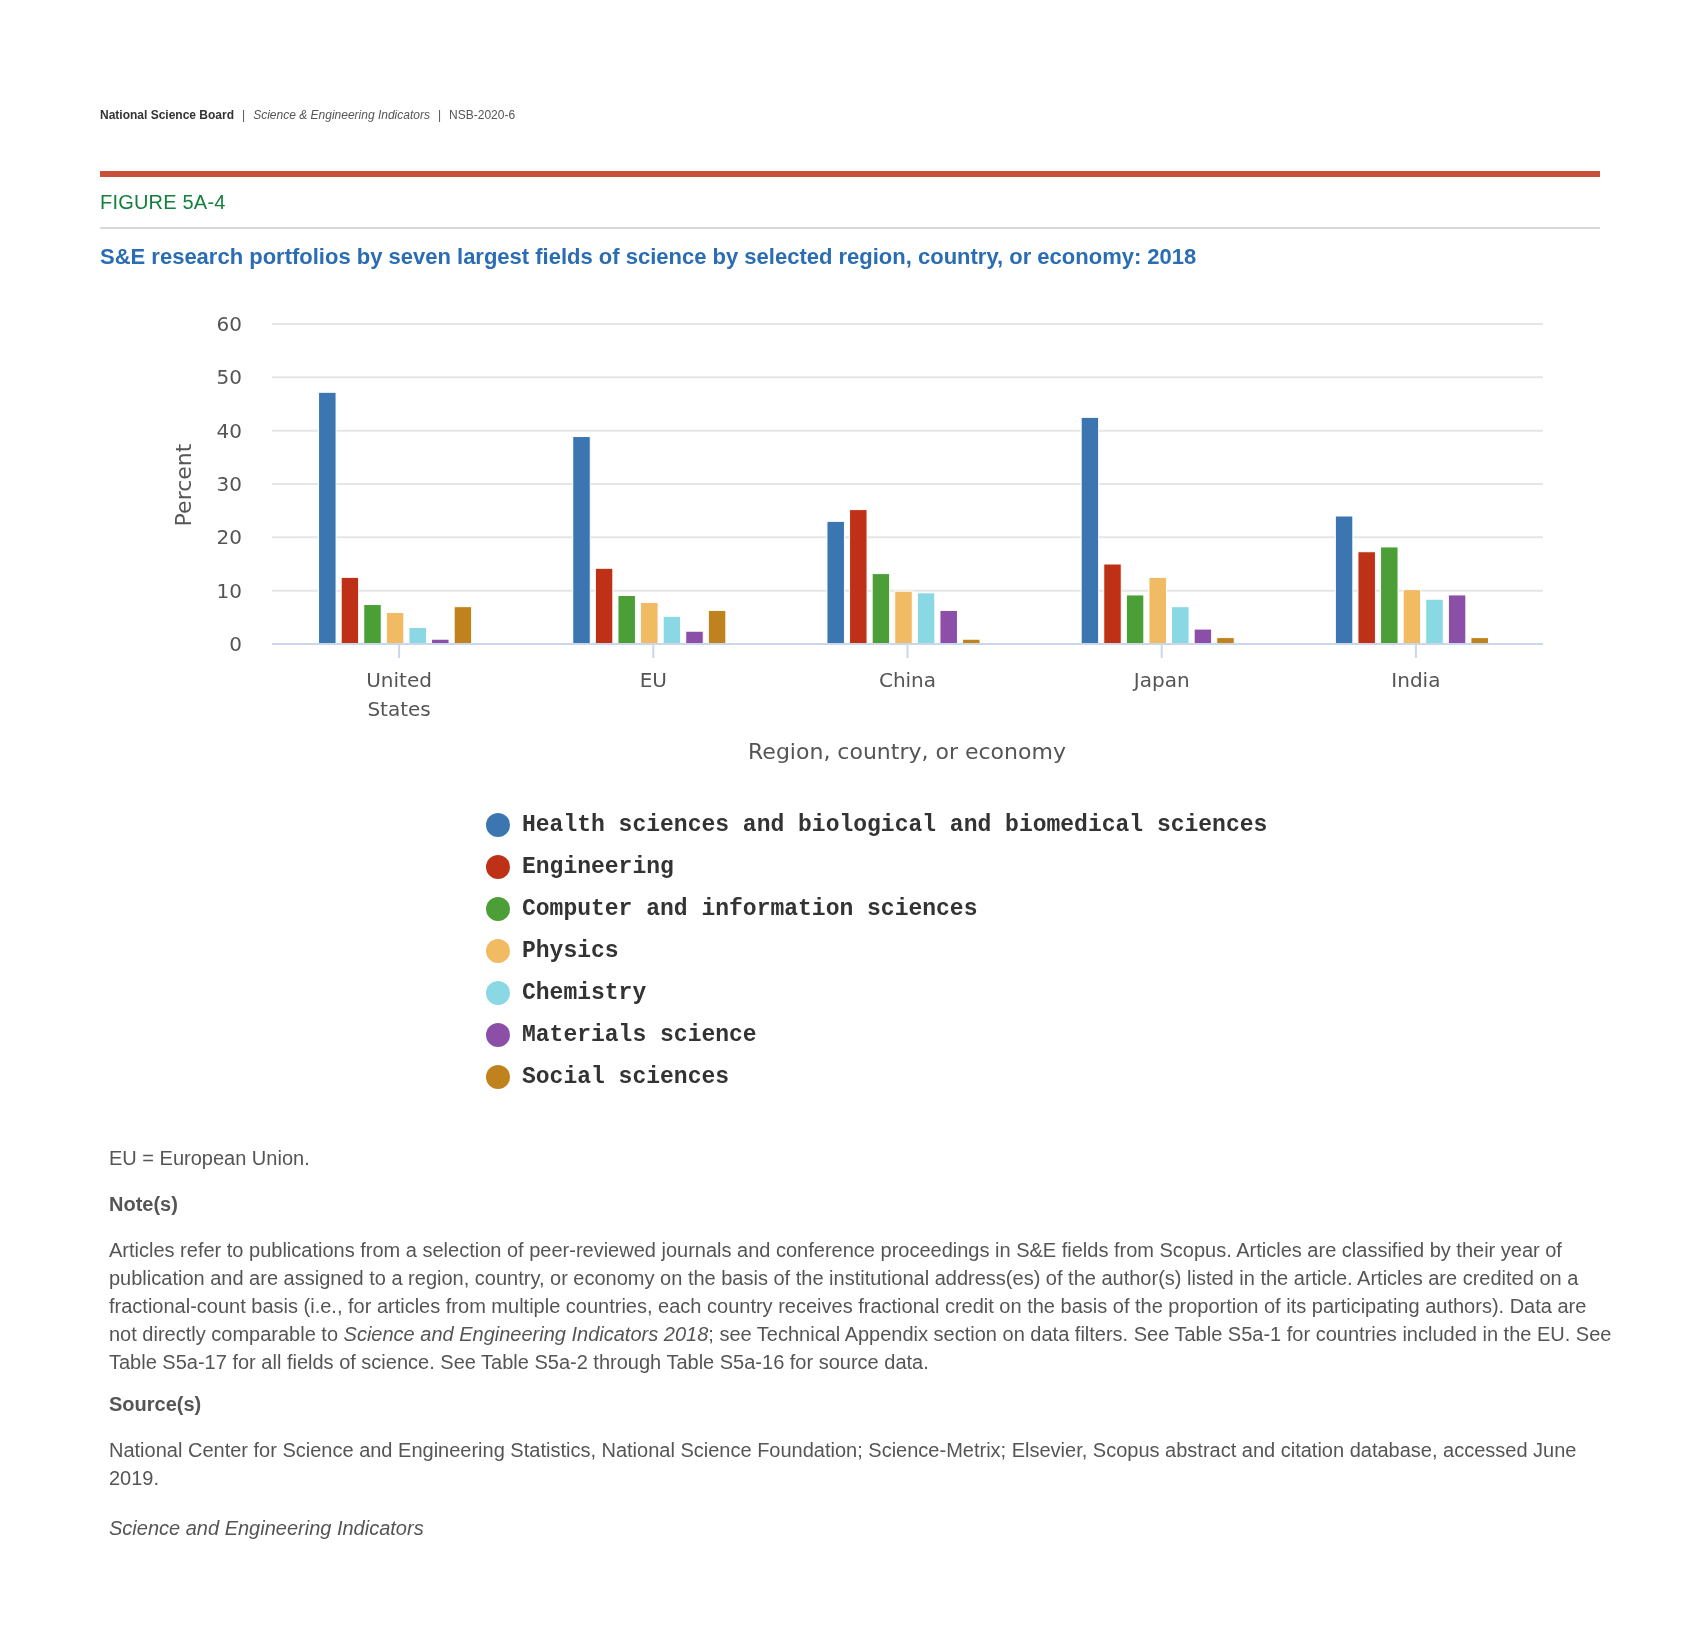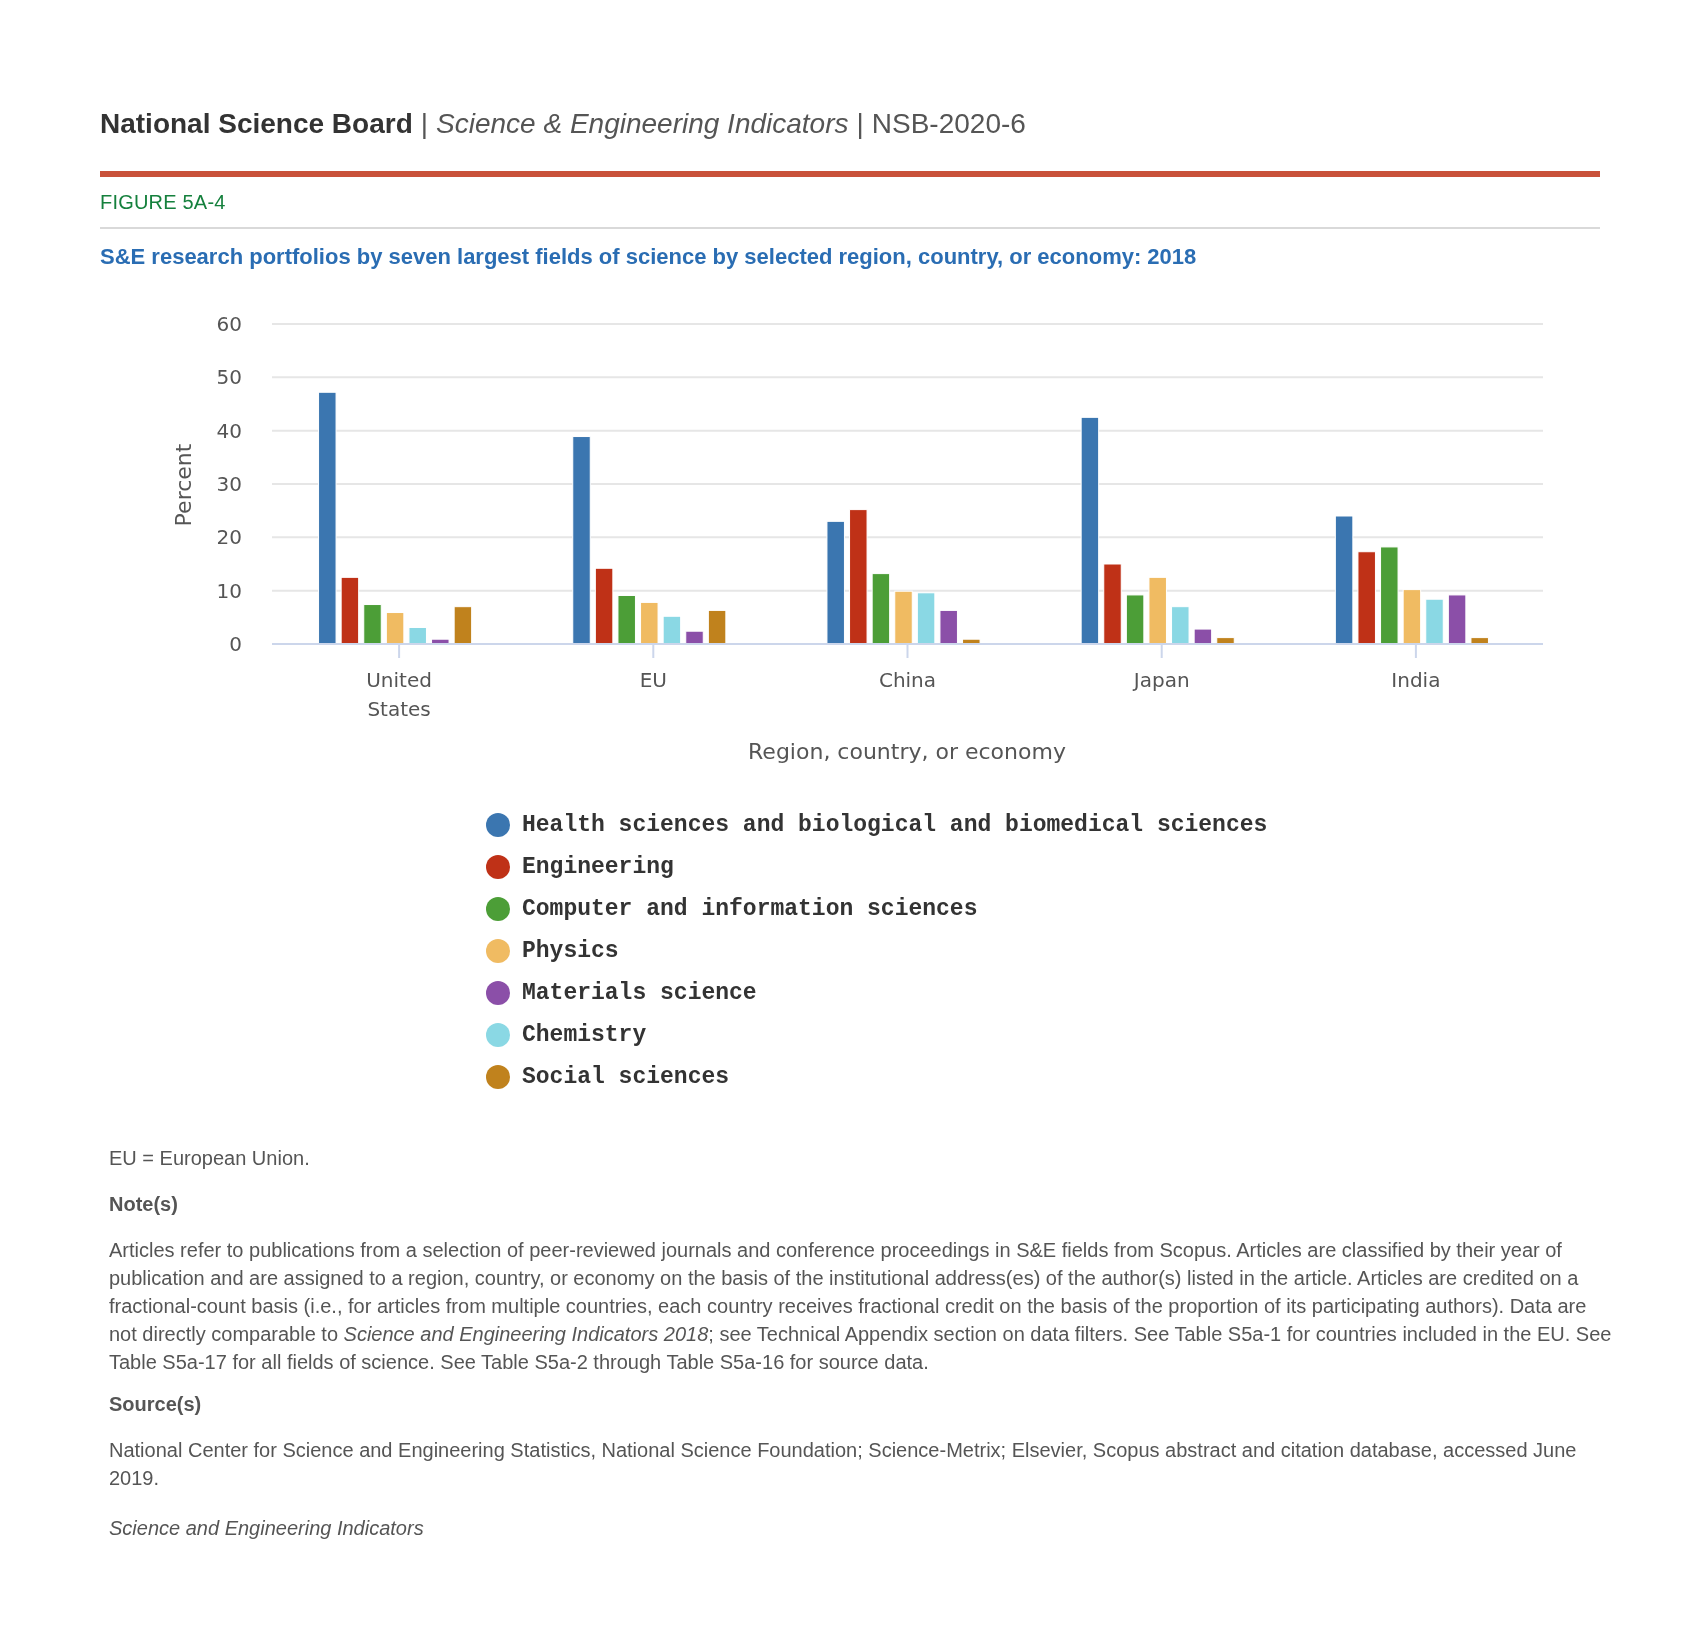--- a/index.html
+++ b/index.html
@@ -1,21 +1,21 @@
 <!DOCTYPE html>
 <html><head>
   <meta charset="utf-8">
   <style>
     html, body { margin: 0; padding: 0; background: #ffffff; }
     body {
       width: 1700px; height: 1645px; position: relative; overflow: hidden;
       font-family: "Liberation Sans", sans-serif; color: #444;
     }
     .header-line {
-      position: absolute; left: 100px; top: 108px; font-size: 28px; color: #333;
+      position: absolute; left: 100px; top: 108px; font-size: 12px; color: #333;
       white-space: nowrap;
     }
     .header-line .org { font-weight: bold; color: #333; }
     .header-line .pub { font-style: italic; color: #555; }
     .header-line .sep { color: #555; margin: 0 8px; }
     .header-line .code { color: #555; }
     .rule-red {
       position: absolute; left: 100px; top: 171px; width: 1500px; height: 6px; background: #c9513a;
     }
     .figure-label {
@@ -147,26 +147,26 @@
     </div>
     <div class="legend-item">
       <span class="legend-dot" style="background: rgb(76, 158, 55);"></span>
       <span class="legend-label">Computer and information sciences</span>
     </div>
     <div class="legend-item">
       <span class="legend-dot" style="background: rgb(240, 187, 98);"></span>
       <span class="legend-label">Physics</span>
     </div>
     <div class="legend-item">
+      <span class="legend-dot" style="background: rgb(138, 216, 228);"></span>
+      <span class="legend-label">Chemistry</span>
+    </div>
+    <div class="legend-item">
       <span class="legend-dot" style="background: rgb(139, 79, 168);"></span>
       <span class="legend-label">Materials science</span>
-    </div>
-    <div class="legend-item">
-      <span class="legend-dot" style="background: rgb(138, 216, 228);"></span>
-      <span class="legend-label">Chemistry</span>
     </div>
     <div class="legend-item">
       <span class="legend-dot" style="background: rgb(192, 130, 29);"></span>
       <span class="legend-label">Social sciences</span>
     </div>
   </div>
 
 <div class="notes">
   <div class="abbr">EU = European Union.</div>
   <div class="heading">Note(s)</div>

